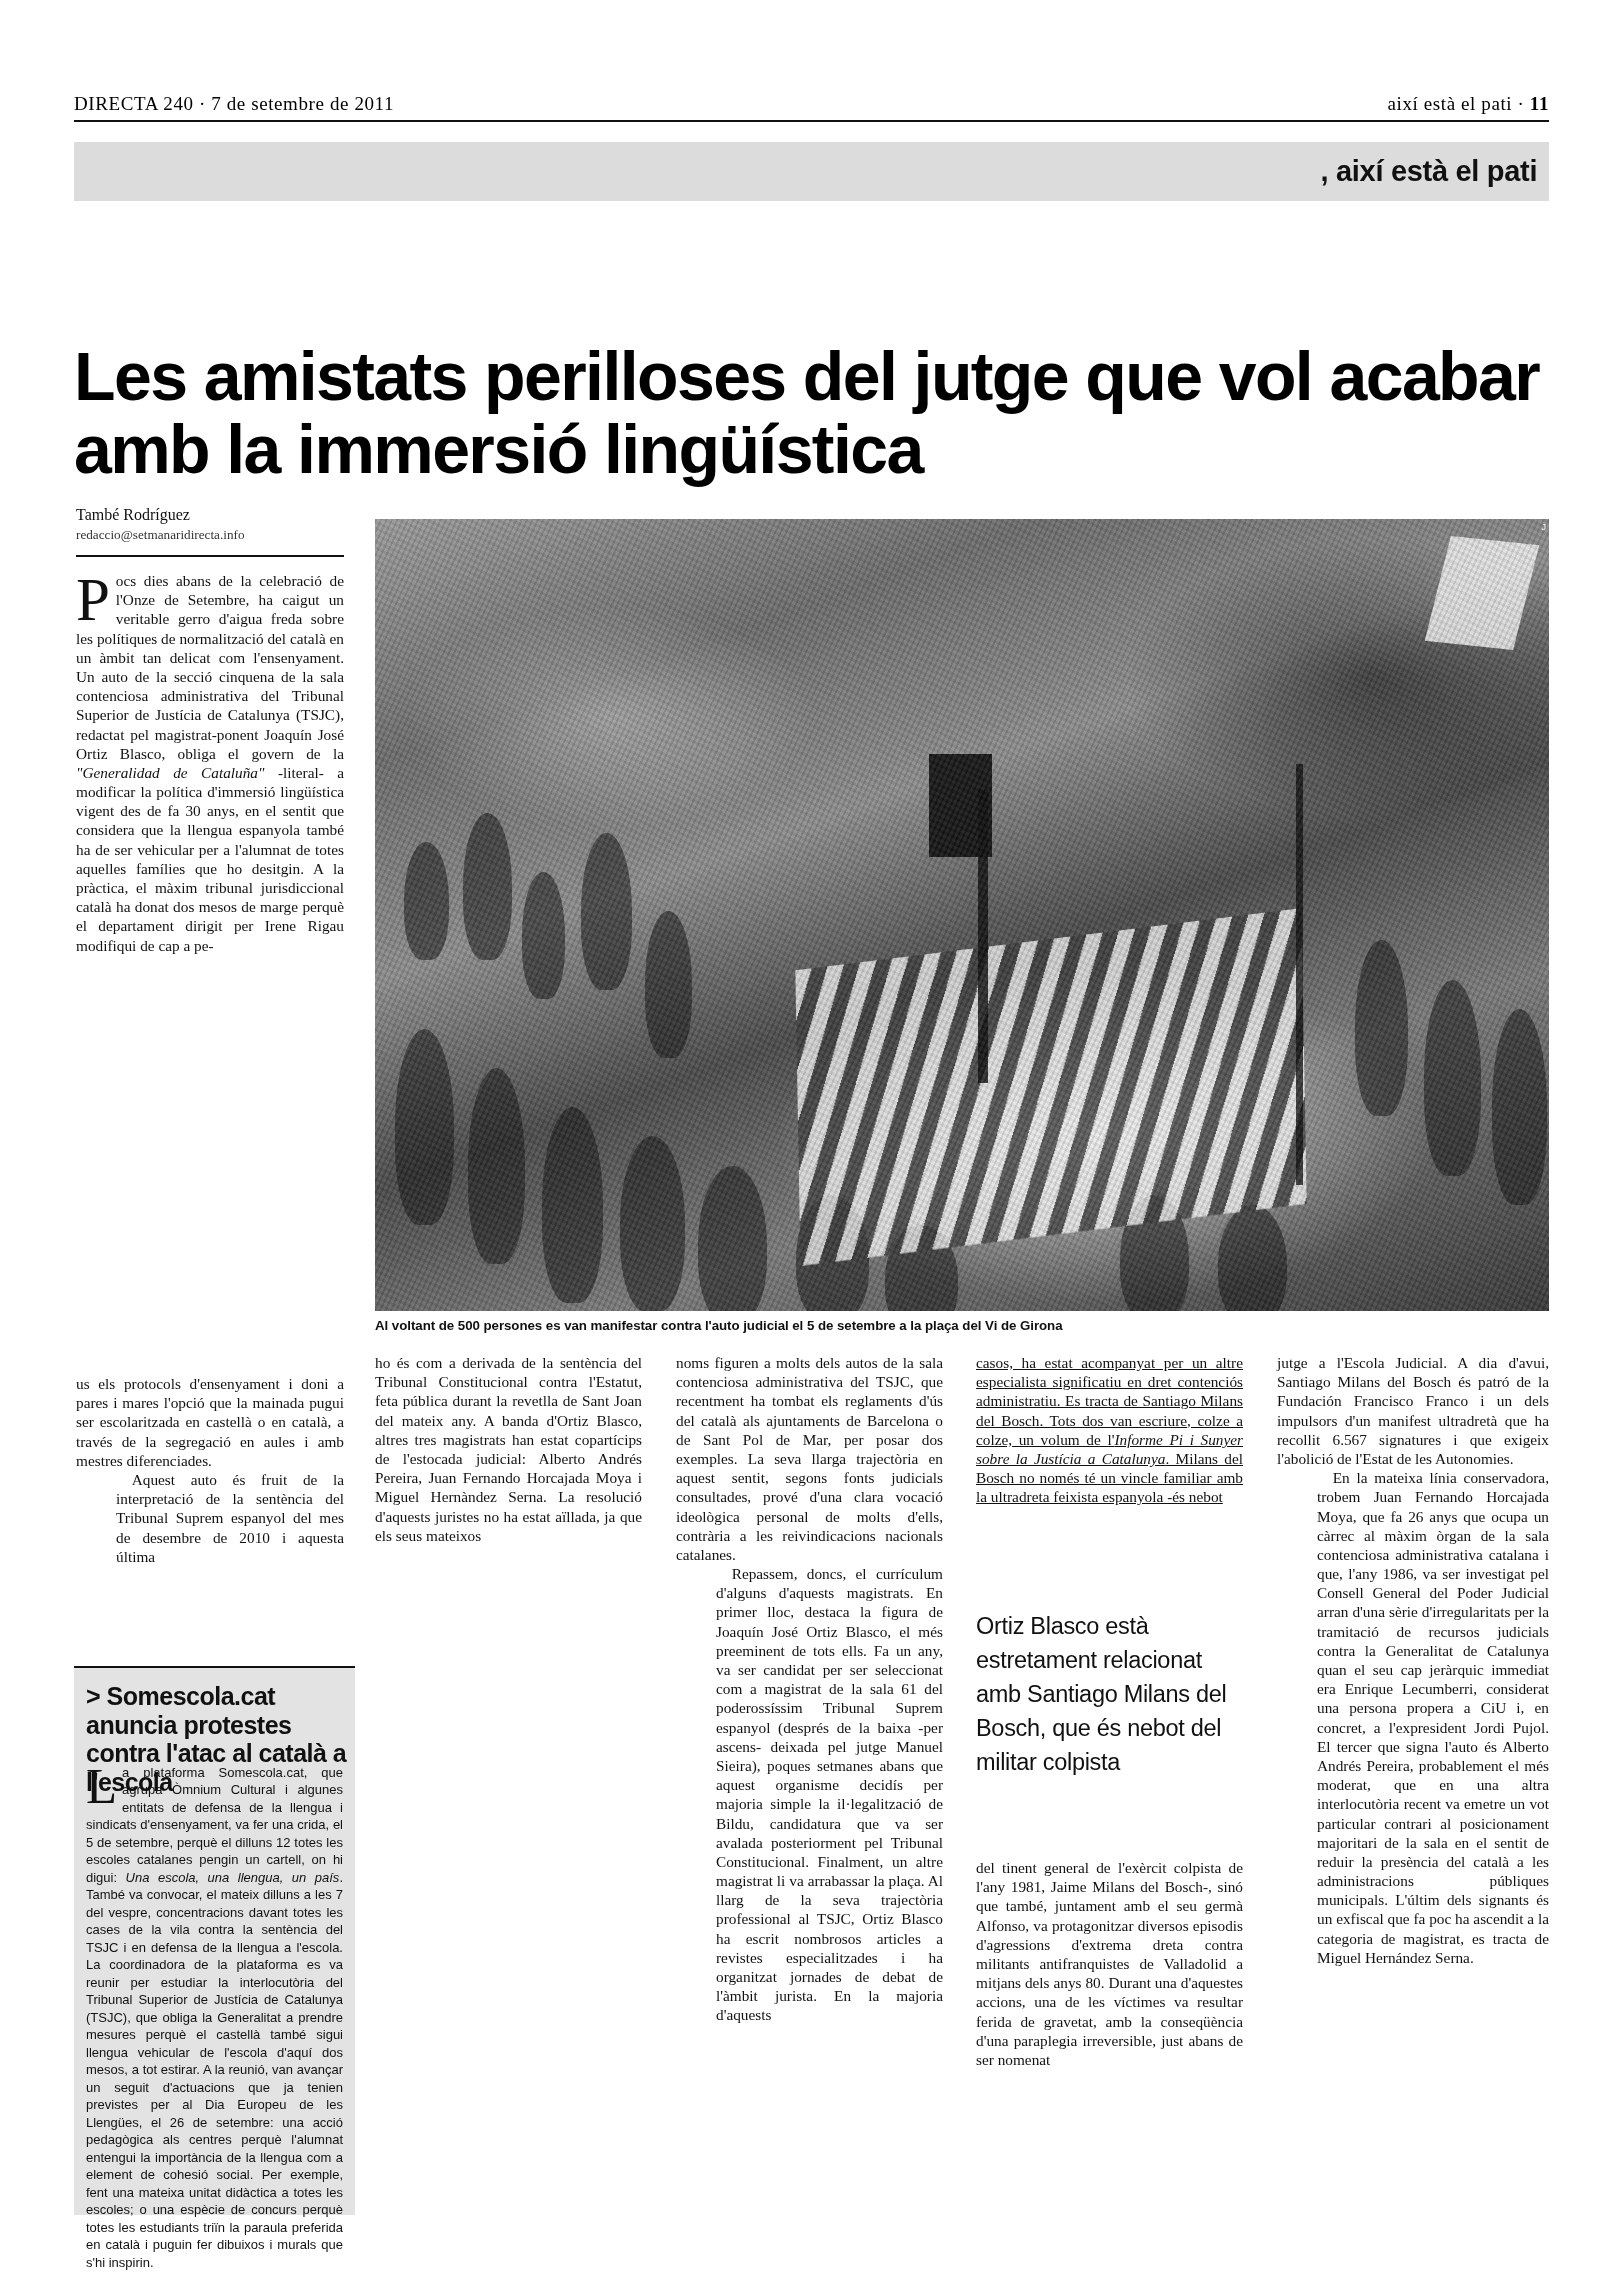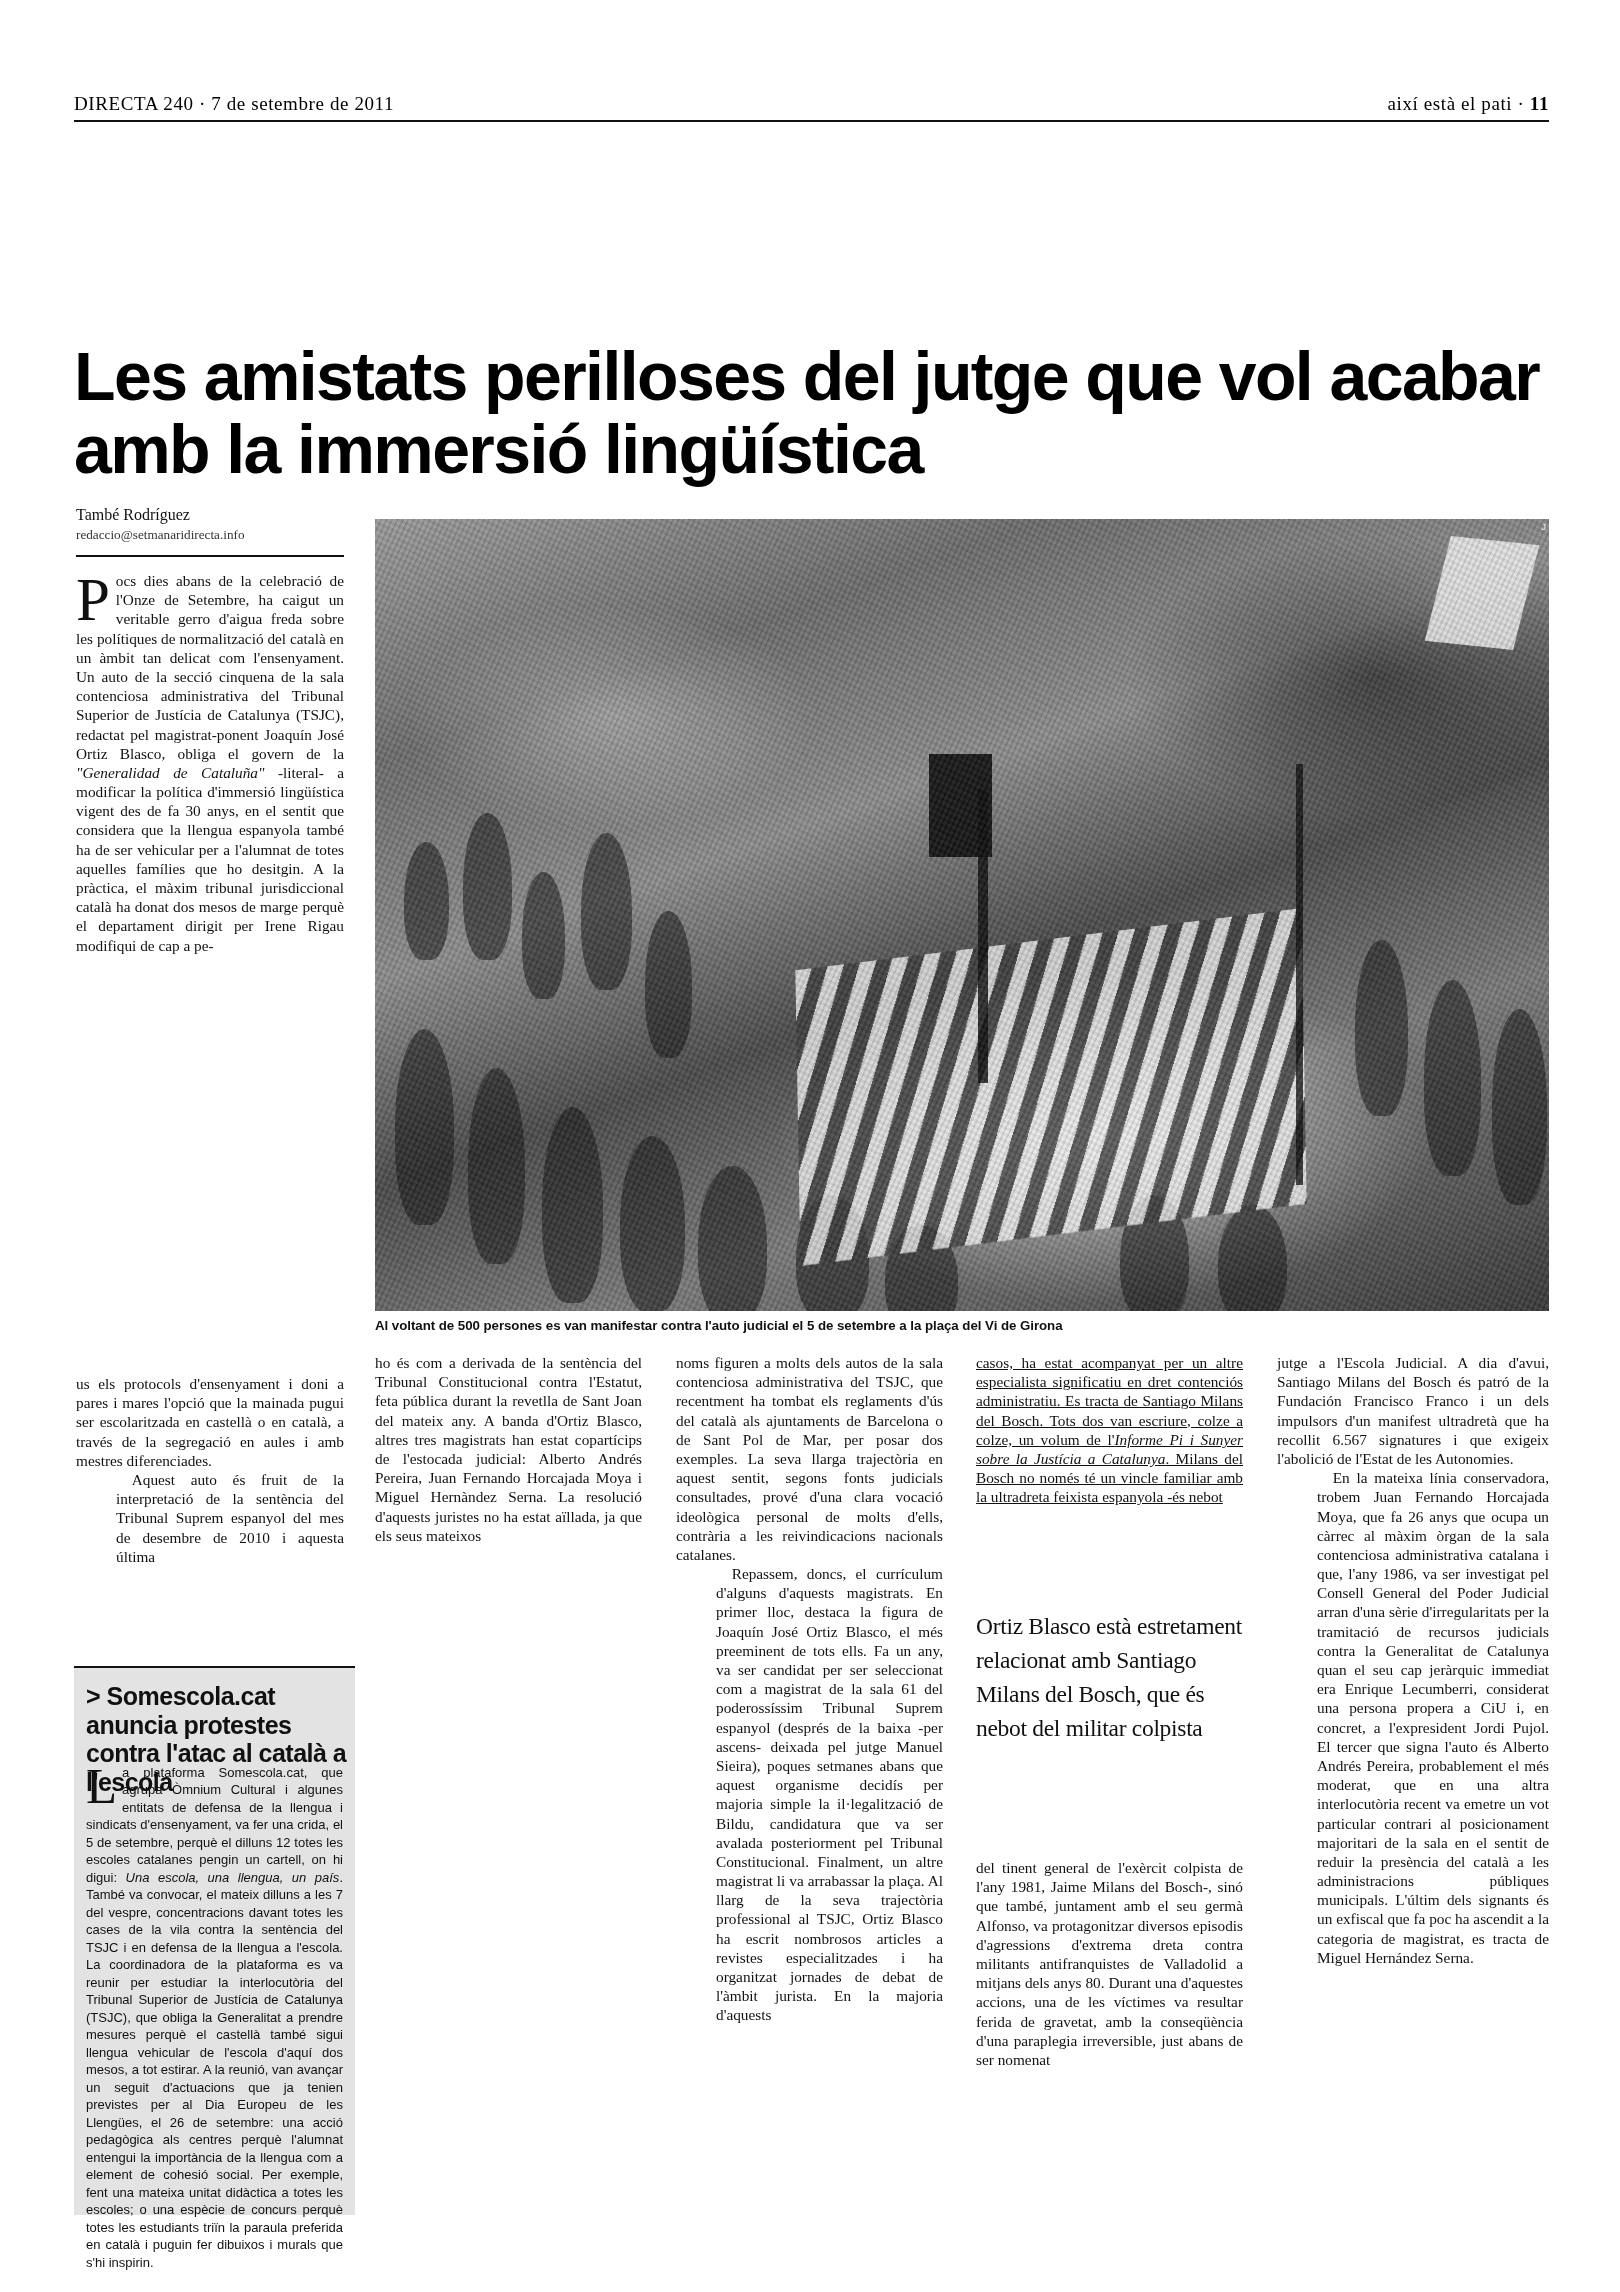--- a/index.html
+++ b/index.html
@@ -277,21 +277,21 @@
   .col2 { left: 375px; top: 1353px; width: 267px; }
   .col3 { left: 676px; top: 1353px; width: 267px; }
   .col4 { left: 976px; top: 1353px; width: 267px; text-decoration: underline; }
   .col5 { left: 1277px; top: 1353px; width: 272px; }
 
   .pullquote2 {
     position: absolute;
     left: 976px;
     top: 1609px;
     width: 270px;
-    font-family: Liberation Serif, serif;
+    font-family: Liberation Sans, sans-serif;
     font-size: 23.5px;
     line-height: 1.45;
     color: #111;
     letter-spacing: -0.3px;
   }
   .col4b { left: 976px; top: 1858px; width: 267px; }
 
   
   .box {
     position: absolute;
@@ -346,20 +346,23 @@
 <body>
 
 <div class="page">
 
   <div class="masthead">
     <div class="left">DIRECTA 240  ·  7 de setembre de 2011</div>
     <div class="right"><span>així està el pati · </span><b>11</b></div>
   </div>
   <div class="rule-top"></div>
 
+  <div class="greyband">
+    <div class="sectiontitle">, així està el pati</div>
+  </div>
 
 
   <h1 class="headline">Les amistats perilloses del jutge que vol acabar amb la immersió lingüística</h1>
 
   <div class="byline">
     <span>També Rodríguez</span>
     <span class="mail">redaccio@setmanaridirecta.info</span>
   </div>
   <div class="byline-rule"></div>
 

